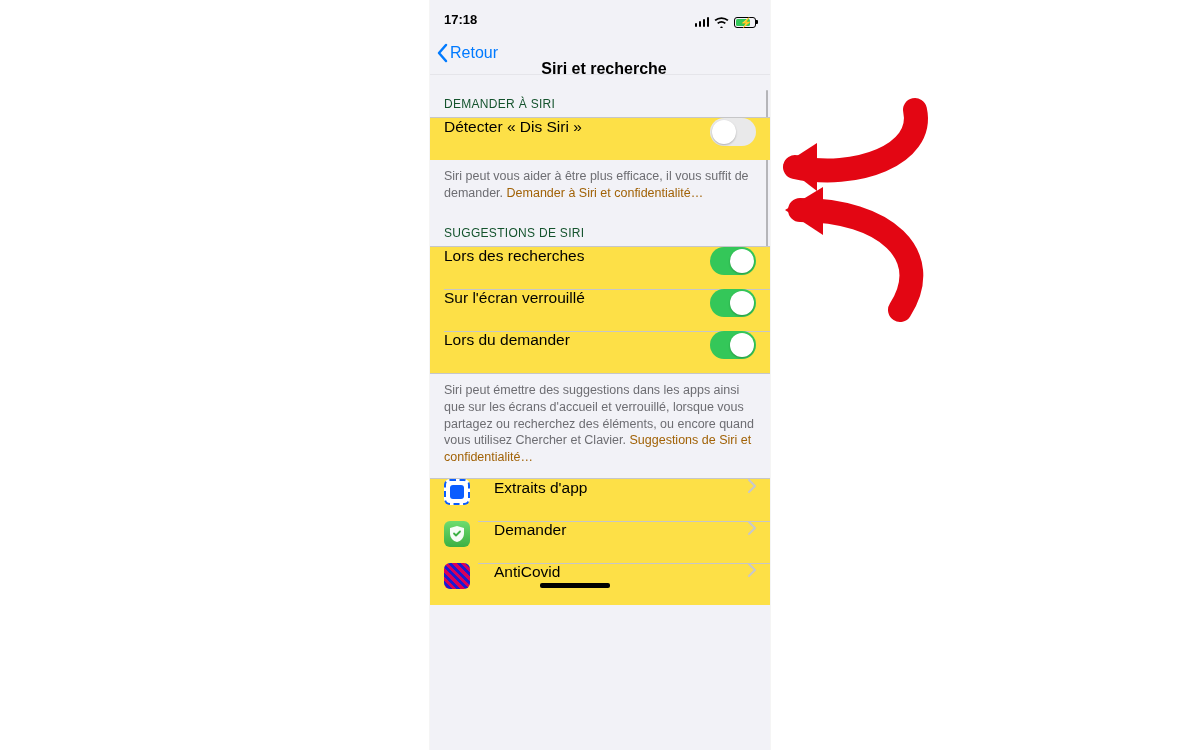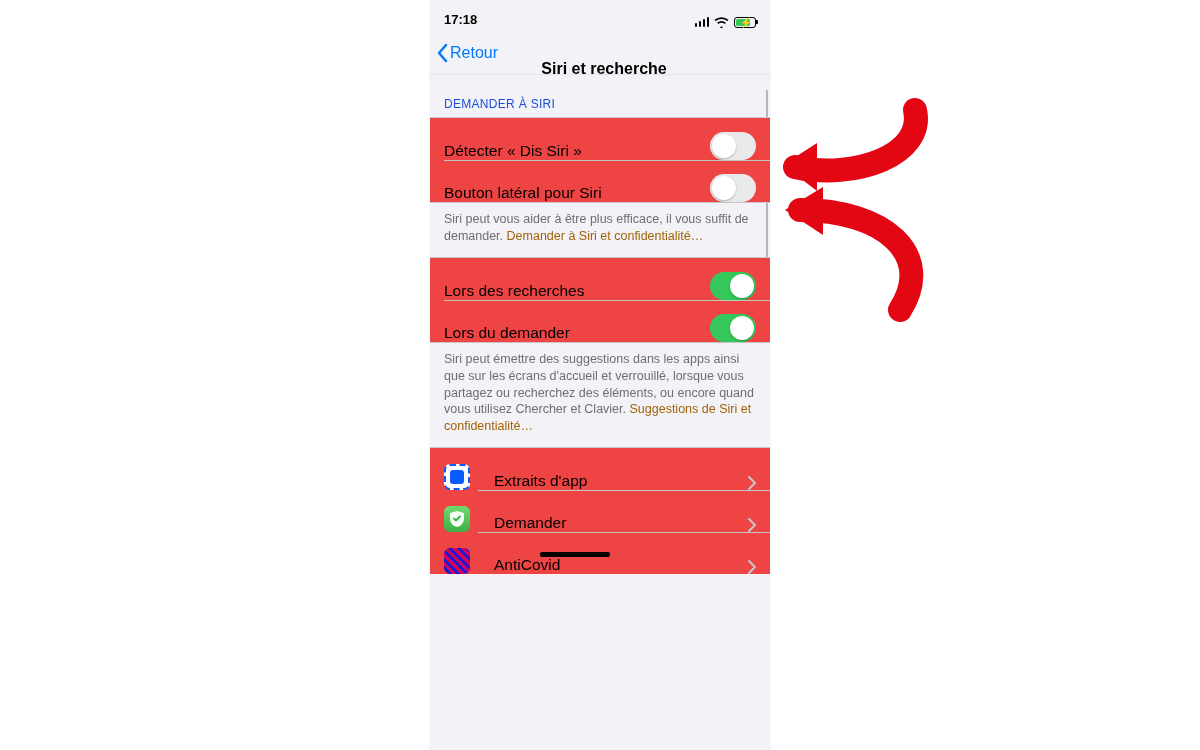--- a/index.html
+++ b/index.html
@@ -115,30 +115,30 @@
     font-weight: 600;
     font-size: 16px;
     pointer-events: none;
     margin-top: 32px;
   }
   
   .section-header {
     padding: 22px 14px 6px 14px;
     font-size: 12px;
     letter-spacing: 0.3px;
-    color: #1d4ed8;
+    color: #14532d;
     text-transform: uppercase;
   }
   
   .row {
-    background: #ef4444;
+    background: #fde047;
     min-height: 42px;
     padding: 0 14px;
     display: flex;
-    align-items: flex-end;
+    align-items: flex-start;
     justify-content: space-between;
     font-size: 15.5px;
     position: relative;
   }
   .row + .row::before,
   .row.sep-top::before {
     content: "";
     position: absolute;
     left: 14px;
     right: 0;
@@ -261,34 +261,35 @@
     </div>
 
     <div class="section-header">DEMANDER À SIRI</div>
 
     <div class="row group-top">
       <span class="row-label">Détecter « Dis Siri »</span>
       <span class="toggle off">
           <span class="knob"></span>
         </span>
     </div>
-    <div class="row group-bottom">
-      <span class="row-label">Bouton latéral pour Siri</span>
-      <span class="toggle off">
-          <span class="knob"></span>
-        </span>
-    </div>
 
     <div class="section-footer">
       <span>Siri peut vous aider à être plus efficace, il vous suffit de demander. </span><a href="#">Demander à Siri et confidentialité…</a>
     </div>
 
+    <div class="section-header" style="padding-top:12px">SUGGESTIONS DE SIRI</div>
 
     <div class="row group-top">
       <span class="row-label">Lors des recherches</span>
+      <span class="toggle on">
+          <span class="knob"></span>
+        </span>
+    </div>
+    <div class="row">
+      <span class="row-label">Sur l'écran verrouillé</span>
       <span class="toggle on">
           <span class="knob"></span>
         </span>
     </div>
     <div class="row group-bottom">
       <span class="row-label">Lors du demander</span>
       <span class="toggle on">
           <span class="knob"></span>
         </span>
     </div>

